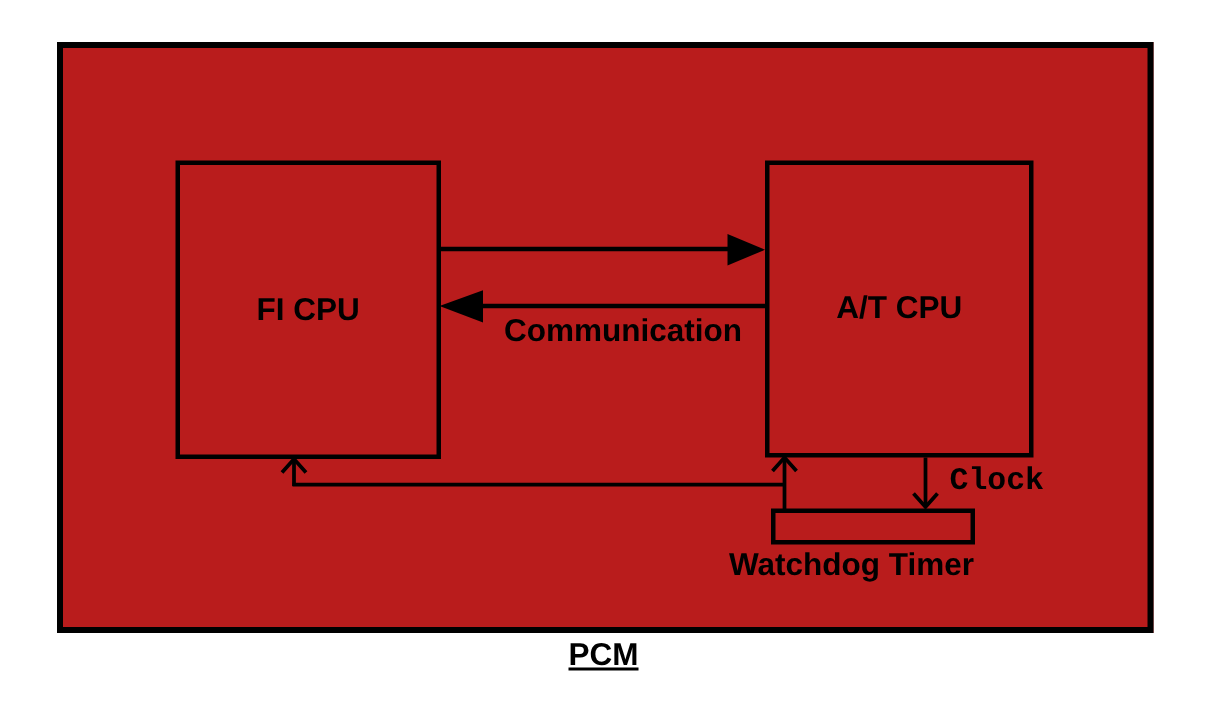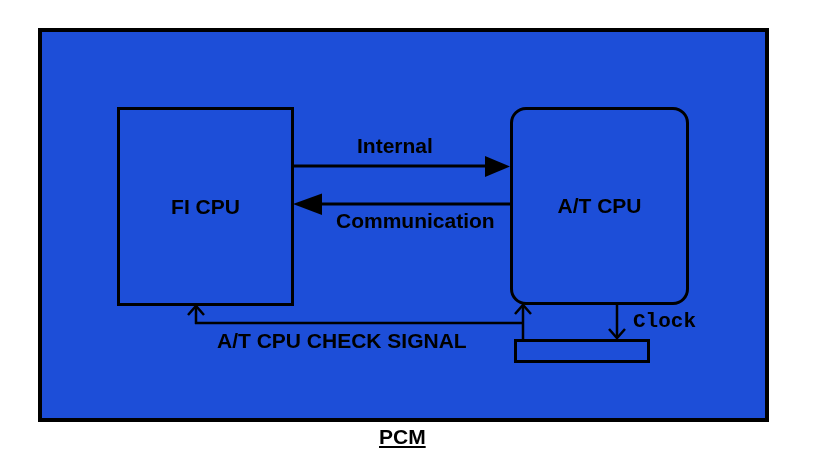--- a/index.html
+++ b/index.html
@@ -13,21 +13,21 @@
     height: 476px;
     background: #ffffff;
     font-family: "Liberation Sans", sans-serif;
     color: #000000;
     overflow: hidden;
   }
   .box {
     position: absolute;
     box-sizing: border-box;
     border: 3px solid #000000;
-    background: #1d4ed8;
+    background: #b91c1c;
   }
   #outer-box {
     left: 38px;
     top: 28px;
     width: 731px;
     height: 394px;
     border-width: 4px;
   }
   #fi-cpu-box {
     left: 117px;
@@ -39,21 +39,20 @@
     justify-content: center;
   }
   #at-cpu-box {
     left: 510px;
     top: 107px;
     width: 179px;
     height: 198px;
     display: flex;
     align-items: center;
     justify-content: center;
-    border-radius: 16px;
   }
   #watchdog-box {
     left: 514px;
     top: 339px;
     width: 136px;
     height: 24px;
   }
   .lbl {
     position: absolute;
     font-weight: bold;
@@ -117,24 +116,23 @@
       <line x1="523" y1="340" x2="523" y2="306"></line>
       <polyline points="515,314 523,305 531,314"></polyline>
     </g>
 
     <g stroke="#000000" fill="none" stroke-width="2.5">
       <line x1="617" y1="305" x2="617" y2="337"></line>
       <polyline points="609,329 617,338 625,329"></polyline>
     </g>
   </svg>
 
-  <div id="internal-label" class="lbl">Internal</div>
 
   <div id="communication-label" class="lbl">Communication</div>
 
-  <div id="check-signal-label" class="lbl">A/T CPU CHECK SIGNAL</div>
 
   <div id="clock-label" class="lbl">Clock</div>
 
+  <div id="watchdog-label" class="lbl">Watchdog Timer</div>
 
   <div id="pcm-label" class="lbl">PCM</div>
 
 </div>
 
 </body></html>

